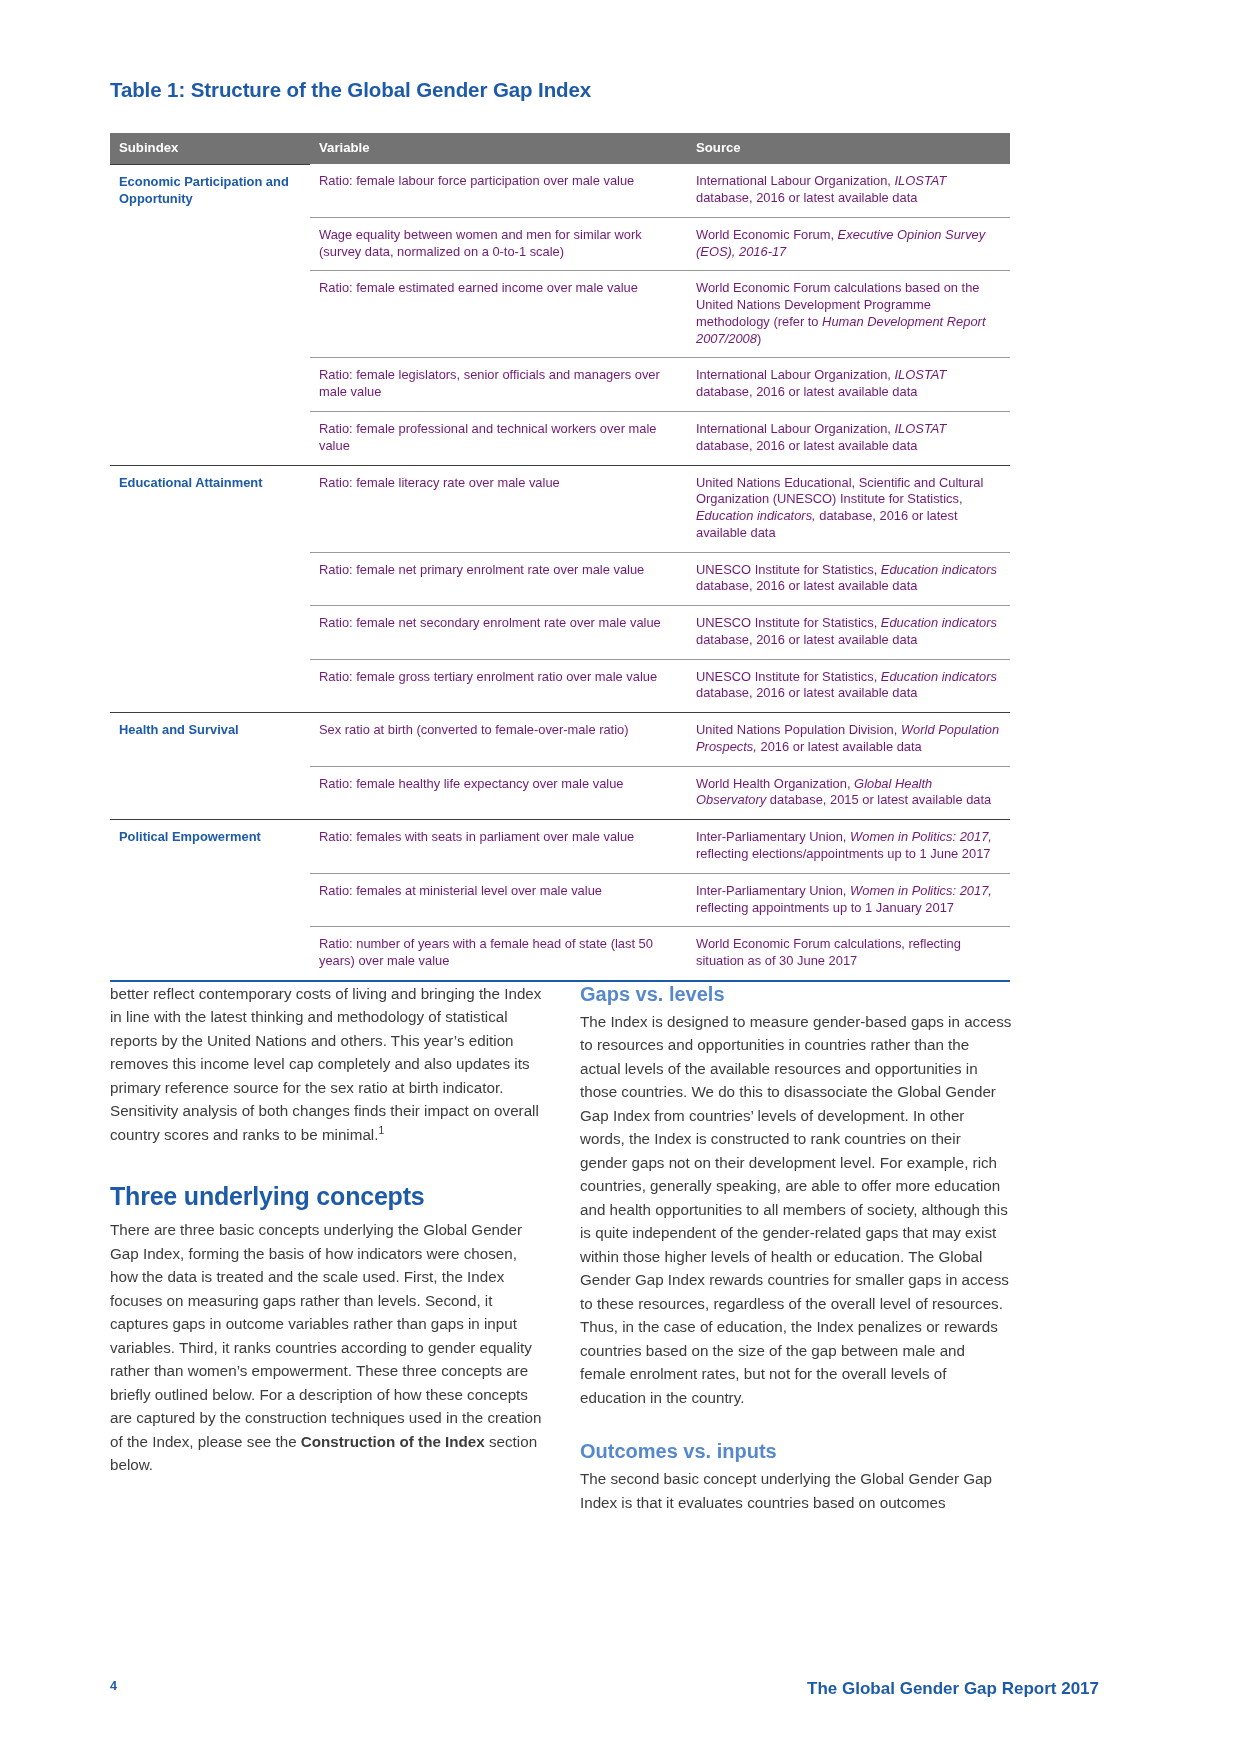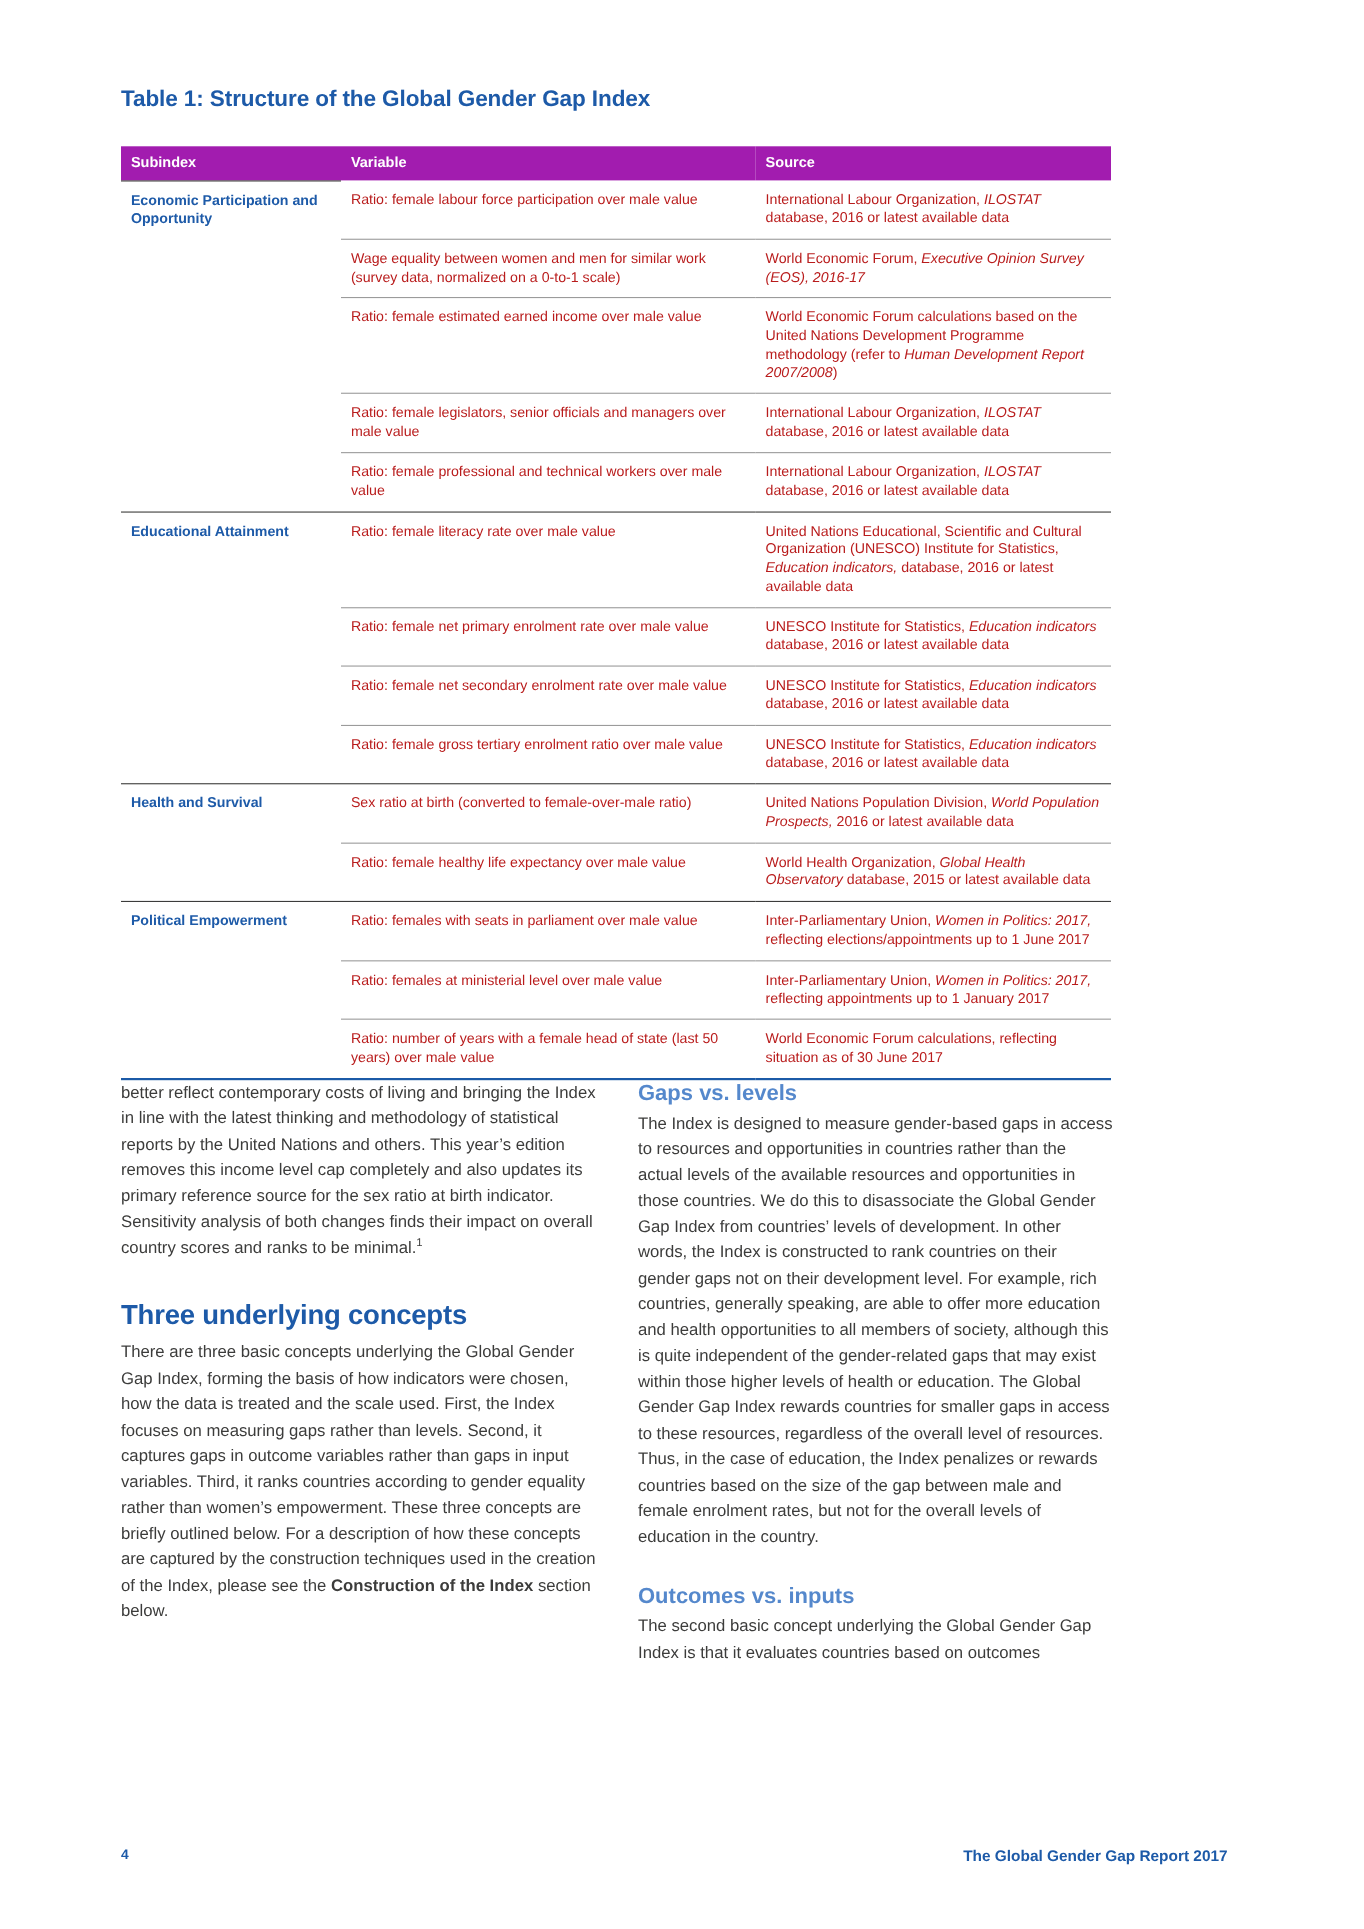--- a/index.html
+++ b/index.html
@@ -39,35 +39,35 @@
     top: 133px;
     width: 900px;
     border-collapse: collapse;
     table-layout: fixed;
   }
   .gtable col.c-sub  { width: 200px; }
   .gtable col.c-var  { width: 377px; }
   .gtable col.c-src  { width: 323px; }
 
   .gtable thead th {
-    background: #a21caf;
+    background: #737373;
     color: #ffffff;
     font-size: 13.2px;
     font-weight: bold;
     text-align: left;
     padding: 7px 9px 8px 9px;
     vertical-align: middle;
     line-height: 1.2;
   }
   .gtable tbody td {
     font-size: 12.9px;
     line-height: 1.30;
     vertical-align: top;
     padding: 9px 9px 10px 9px;
-    color: #b91c1c;
+    color: #701a75;
   }
   .gtable tbody tr td.subidx {
     color: #1d5aa8;
     font-weight: bold;
     border-top: 1.6px solid #3c3c3b;
     padding-top: 9px;
     margin-top: 36px;
   }
   .gtable tbody tr td.subidx-blank {
     border-top: none;
@@ -135,23 +135,23 @@
   .footer .pageno {
     position: absolute;
     left: 0;
     top: 0;
     font-size: 12.6px;
     font-weight: bold;
     color: #1d5aa8;
   }
   .footer .report {
     position: absolute;
-    right: 14px;
+    right: 31px;
     top: 0;
-    font-size: 14px;
+    font-size: 17px;
     font-weight: bold;
     color: #1d5aa8;
   }
 </style>
 </head>
 <body>
 
 <div class="page">
 
   <div class="table-title">Table 1: Structure of the Global Gender Gap Index</div>

